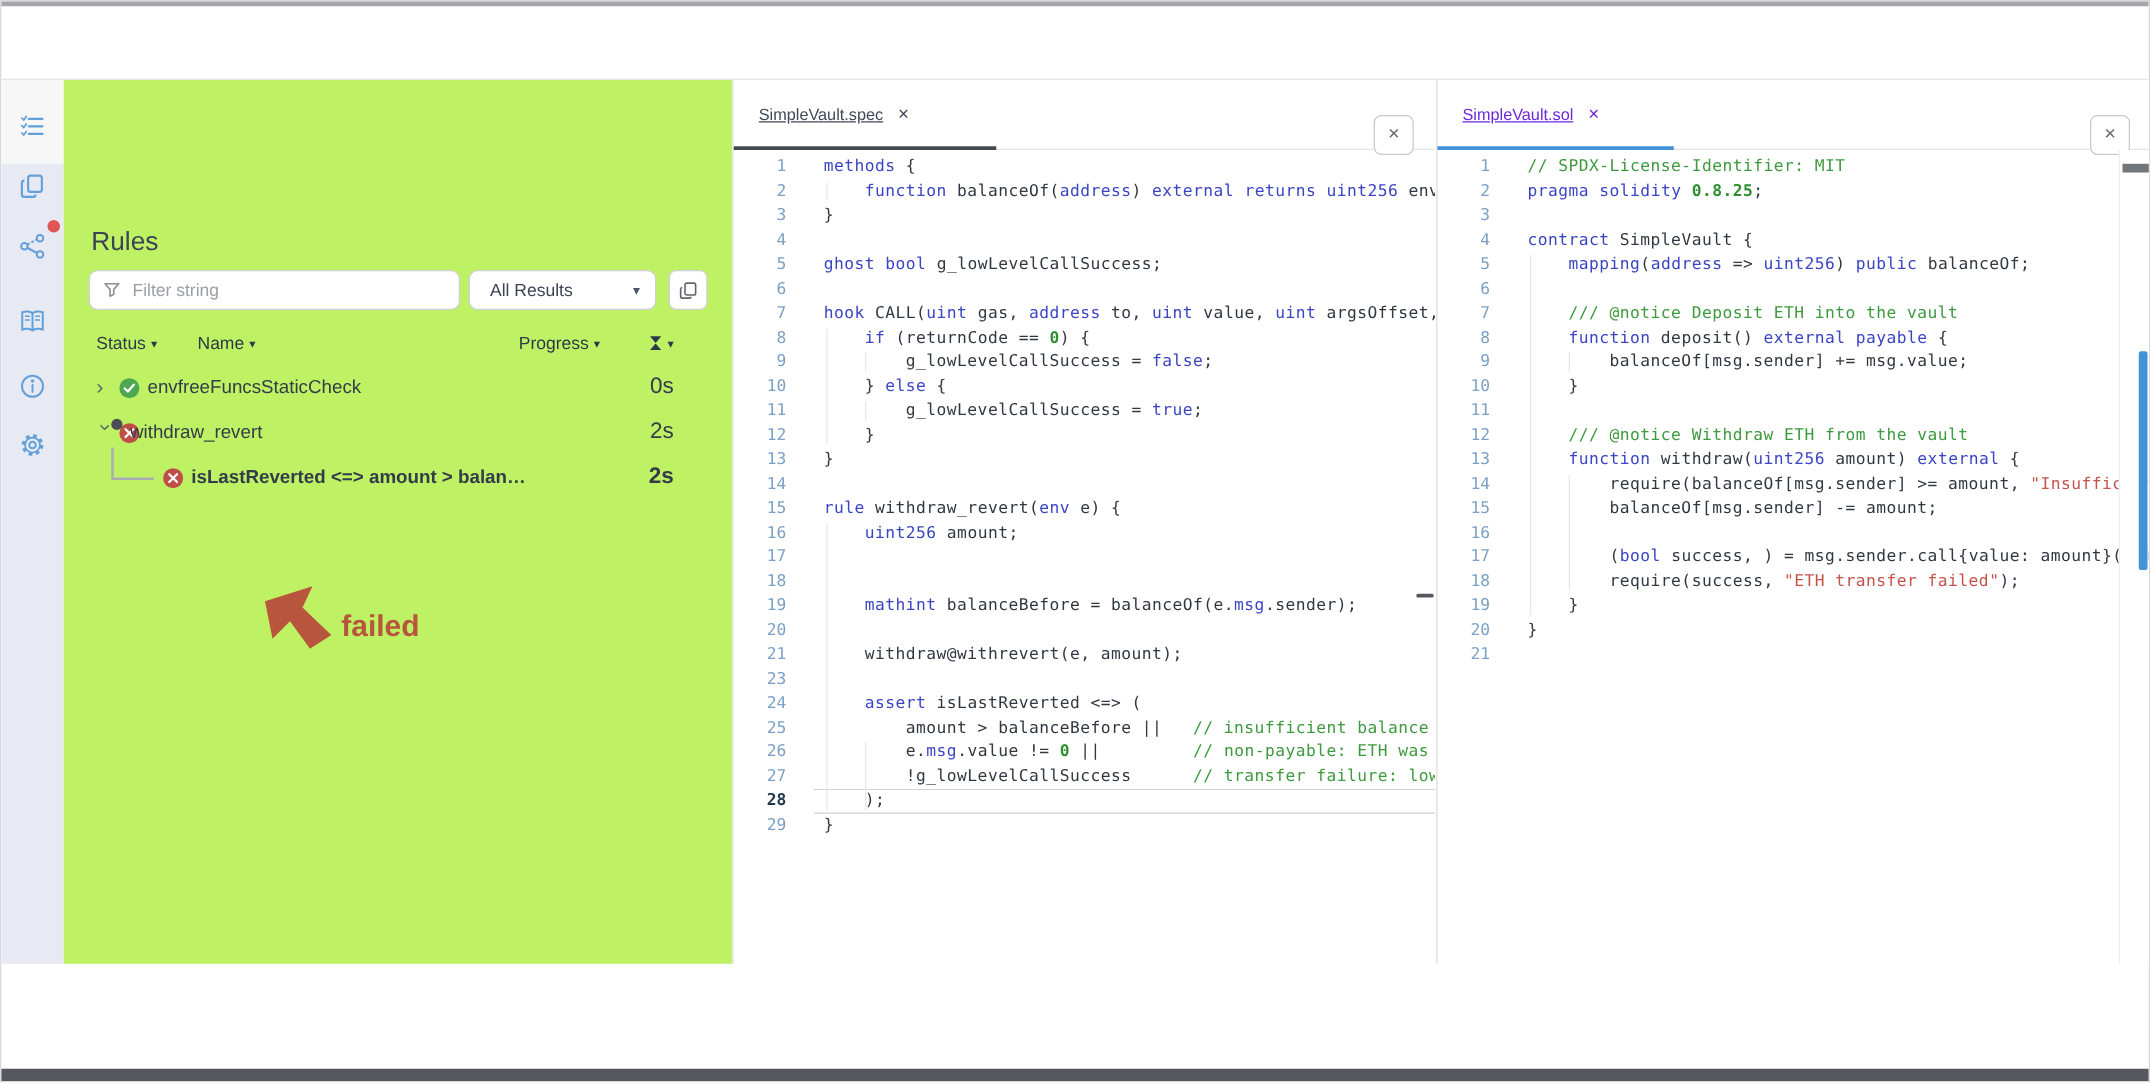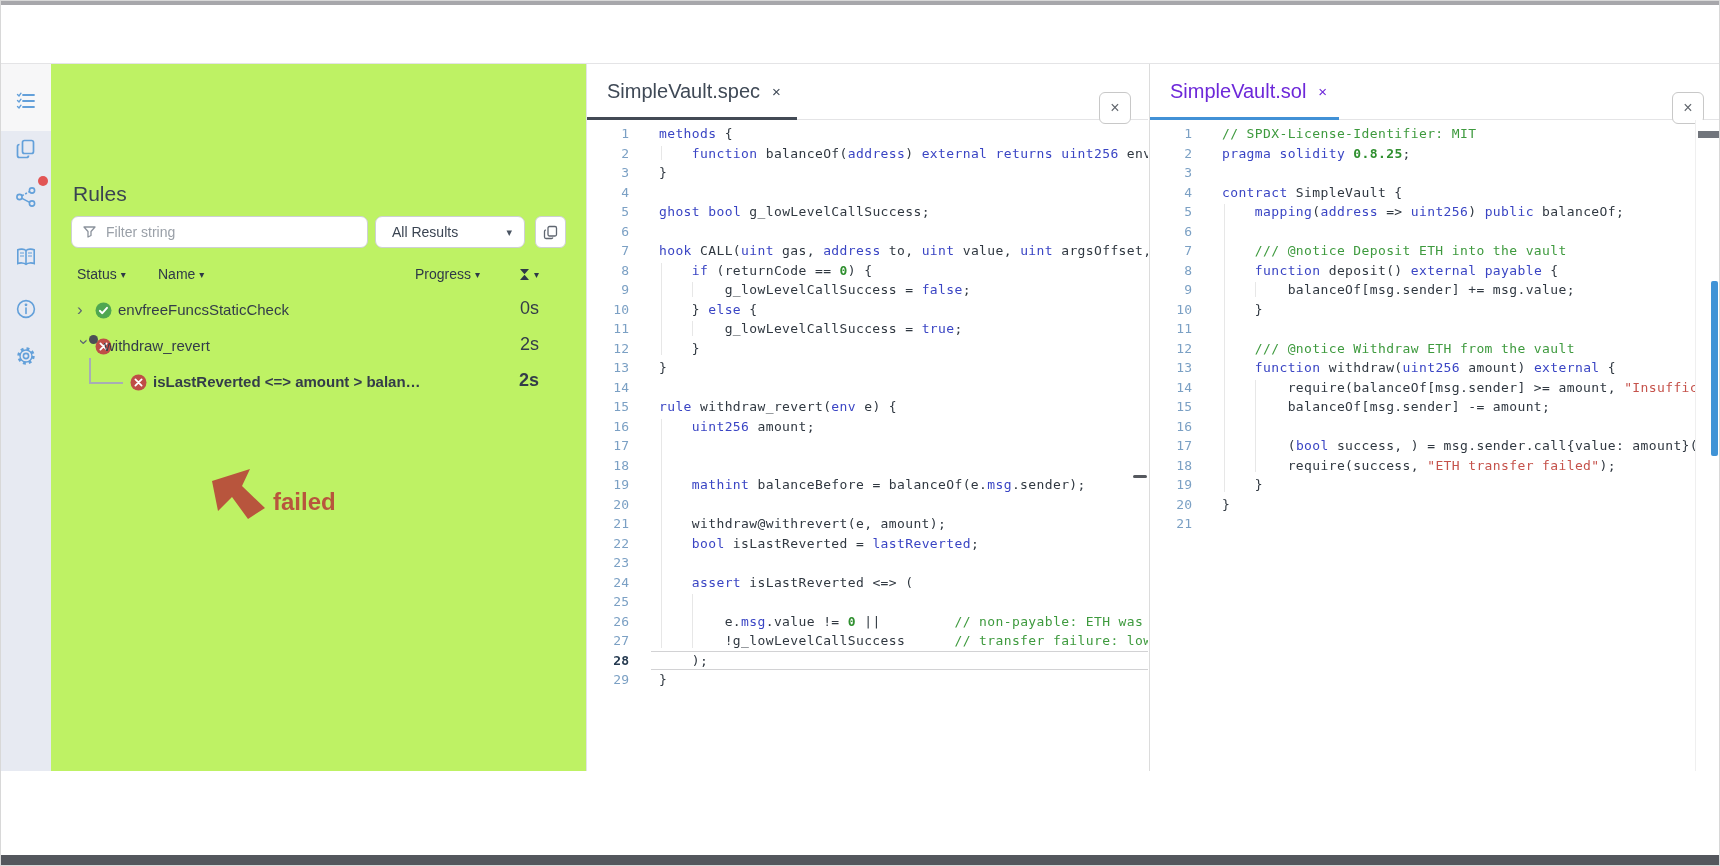--- a/index.html
+++ b/index.html
@@ -46,21 +46,21 @@
   .conn{position:absolute;background:#a8adb5;}
   .fail-note{position:absolute;left:222px;top:424px;font-size:24px;font-weight:bold;color:#b8553d;}
   .fail-arrow{position:absolute;left:160px;top:404px;}
 
   
   .pane{position:absolute;top:0;height:707px;background:#fff;}
   .pane.spec{left:585px;width:562px;border-left:1px solid #e3e3e5;box-sizing:border-box;}
   .pane.sol{left:1148px;width:572px;border-left:1px solid #dcdcdc;box-sizing:border-box;}
   .tabbar{position:relative;height:55px;border-bottom:1px solid #e4e4e6;}
   .tab{position:absolute;left:0;top:0;height:55px;display:flex;align-items:center;padding:0 18px 0 20px;cursor:pointer;}
-  .tab .tname{font-size:20px;}
+  .tab .tname{font-size:13px;text-decoration:underline;}
   .tab .tclose{margin-left:12px;font-size:15px;}
   .spec .tab .tname,.spec .tab .tclose{color:#3f4956;}
   .sol .tab .tname,.sol .tab .tclose{color:#6d28d9;}
   .tab-underline{position:absolute;left:0;bottom:-1px;height:3px;}
   .spec .tab-underline{width:210px;background:#434a55;}
   .sol .tab-underline{width:189px;background:#4191d6;}
   .pane-close{position:absolute;right:17px;top:28px;width:30px;height:30px;border:1px solid #c8c8c8;
               border-radius:6px;background:#fff;display:flex;align-items:center;justify-content:center;
               font-size:16px;color:#62676e;cursor:pointer;}
   .code-area{position:absolute;left:0;right:0;top:56px;bottom:0;overflow:hidden;padding-top:4px;}
@@ -305,33 +305,30 @@
             </div>
             <div class="cl">
               <span class="g">20</span>
               <span class="c"></span>
             </div>
             <div class="cl">
               <span class="g">21</span>
               <span class="c"><span class="tok-d">    withdraw@withrevert(e, amount);</span></span>
             </div>
             <div class="cl">
-              <span class="g">22</span>
-              <span class="c"><span class="tok-d">    </span><span class="tok-k">bool</span><span class="tok-d"> isLastReverted = </span><span class="tok-k">lastReverted</span><span class="tok-d">;</span></span>
-            </div>
-            <div class="cl">
               <span class="g">23</span>
               <span class="c"></span>
             </div>
             <div class="cl">
               <span class="g">24</span>
               <span class="c"><span class="tok-d">    </span><span class="tok-k">assert</span><span class="tok-d"> isLastReverted &lt;=&gt; (</span></span>
             </div>
             <div class="cl">
               <span class="g">25</span>
+              <span class="c"><span class="tok-d">        amount &gt; balanceBefore ||   </span><span class="tok-c">// insufficient balance</span></span>
             </div>
             <div class="cl">
               <span class="g">26</span>
               <span class="c"><span class="tok-d">        e.</span><span class="tok-k">msg</span><span class="tok-d">.value != </span><span class="tok-n">0</span><span class="tok-d"> ||         </span><span class="tok-c">// non-payable: ETH was sent</span></span>
             </div>
             <div class="cl">
               <span class="g">27</span>
               <span class="c"><span class="tok-d">        !g_lowLevelCallSuccess      </span><span class="tok-c">// transfer failure: low-level call</span></span>
             </div>
             <div class="cl hl">

